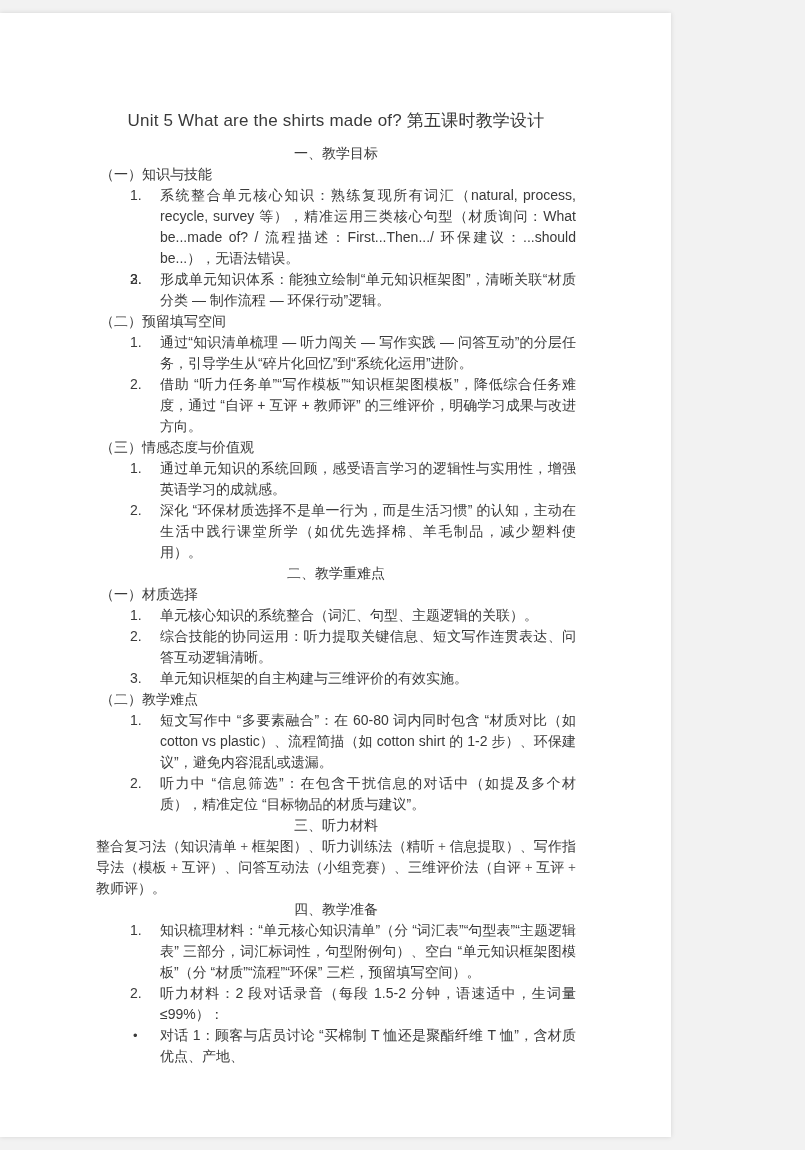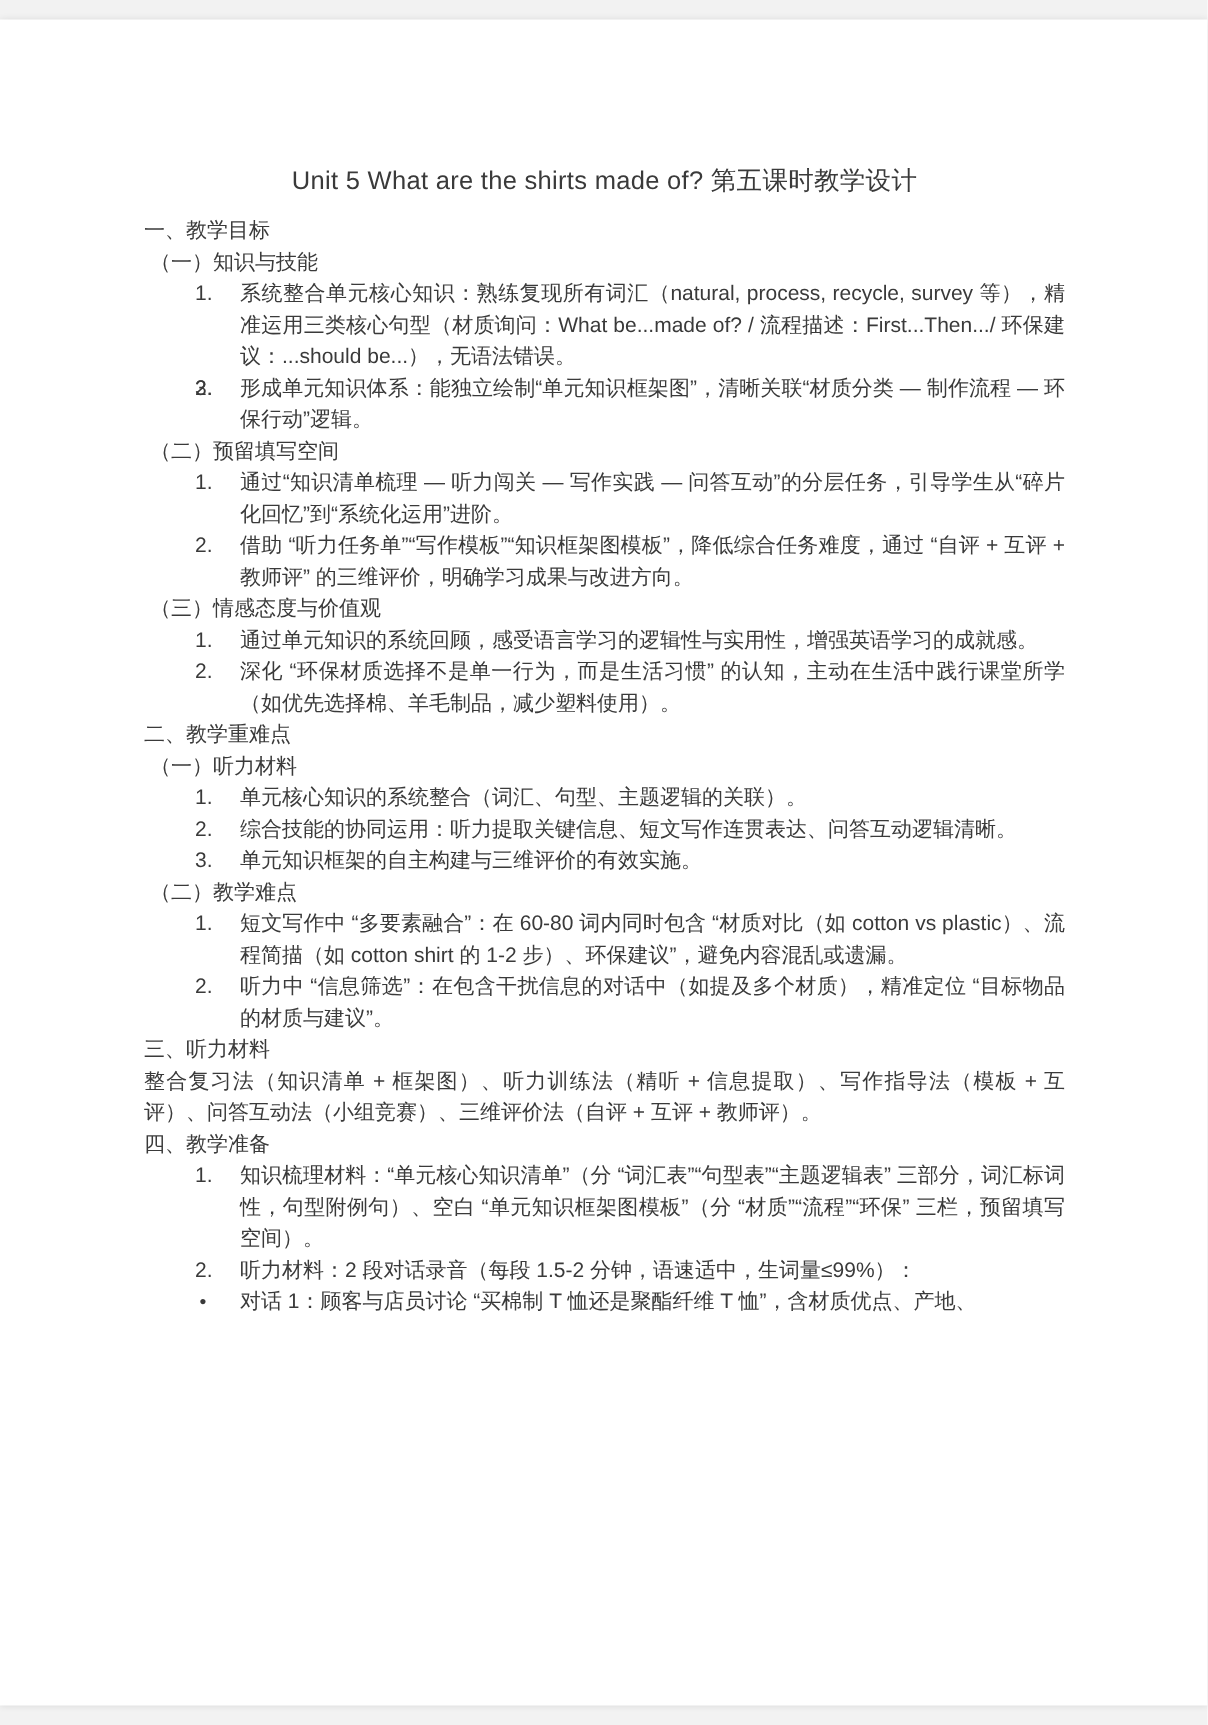--- a/index.html
+++ b/index.html
@@ -11,59 +11,59 @@
     height: 1150px;
     background: #f2f2f2;
     position: relative;
     overflow: hidden;
     font-family: "Liberation Sans", "DejaVu Sans", sans-serif;
   }
   .doc-page {
     position: absolute;
     left: 0;
     top: 13px;
-    width: 805px;
+    width: 671px;
     height: 1124px;
     background: #ffffff;
     box-shadow: 0 0 5px rgba(0,0,0,0.12);
   }
   .doc-content {
     padding: 96px 95px 0 96px;
     color: #3a3a3a;
     font-size: 14px;
     line-height: 21px;
   }
   .doc-title {
     font-size: 17px;
     line-height: 24px;
     font-weight: 400;
     text-align: center;
     color: #3a3a3a;
     margin: 0 0 10px 0;
     letter-spacing: 0.2px;
   }
   .blk { margin: 0; }
-  .h2  { text-align: left; }
+  .h2  { text-align: center; }
   .h3  { margin-left: 4px; }
   .li  {
     position: relative;
     padding-left: 64px;
     text-align: justify;
   }
   .li .marker {
     position: absolute;
     left: 34px;
     top: 0;
     text-align: left;
   }
   .li.bullet .marker {
     left: 37px;
     font-size: 13px;
   }
-  .p   { text-align: justify; }
+  .p   { text-align: justify; font-family: Liberation Serif, serif; }
 </style>
 </head>
 <body>
 
 <div class="doc-page">
   <div class="doc-content">
 
     <h1 class="doc-title">Unit 5 What are the shirts made of? 第五课时教学设计</h1>
 
     <div class="blk h2">一、教学目标</div>
@@ -97,21 +97,21 @@
     <div class="blk li">
       <span class="marker">1.</span>
       <span>通过单元知识的系统回顾，感受语言学习的逻辑性与实用性，增强英语学习的成就感。</span>
     </div>
     <div class="blk li">
       <span class="marker">2.</span>
       <span>深化 “环保材质选择不是单一行为，而是生活习惯” 的认知，主动在生活中践行课堂所学（如优先选择棉、羊毛制品，减少塑料使用）。</span>
     </div>
 
     <div class="blk h2">二、教学重难点</div>
-    <div class="blk h3">（一）听力材料</div>
+    <div class="blk h3">（一）材质选择</div>
 
     <div class="blk li">
       <span class="marker">1.</span>
       <span>单元核心知识的系统整合（词汇、句型、主题逻辑的关联）。</span>
     </div>
     <div class="blk li">
       <span class="marker">2.</span>
       <span>综合技能的协同运用：听力提取关键信息、短文写作连贯表达、问答互动逻辑清晰。</span>
     </div>
     <div class="blk li">

